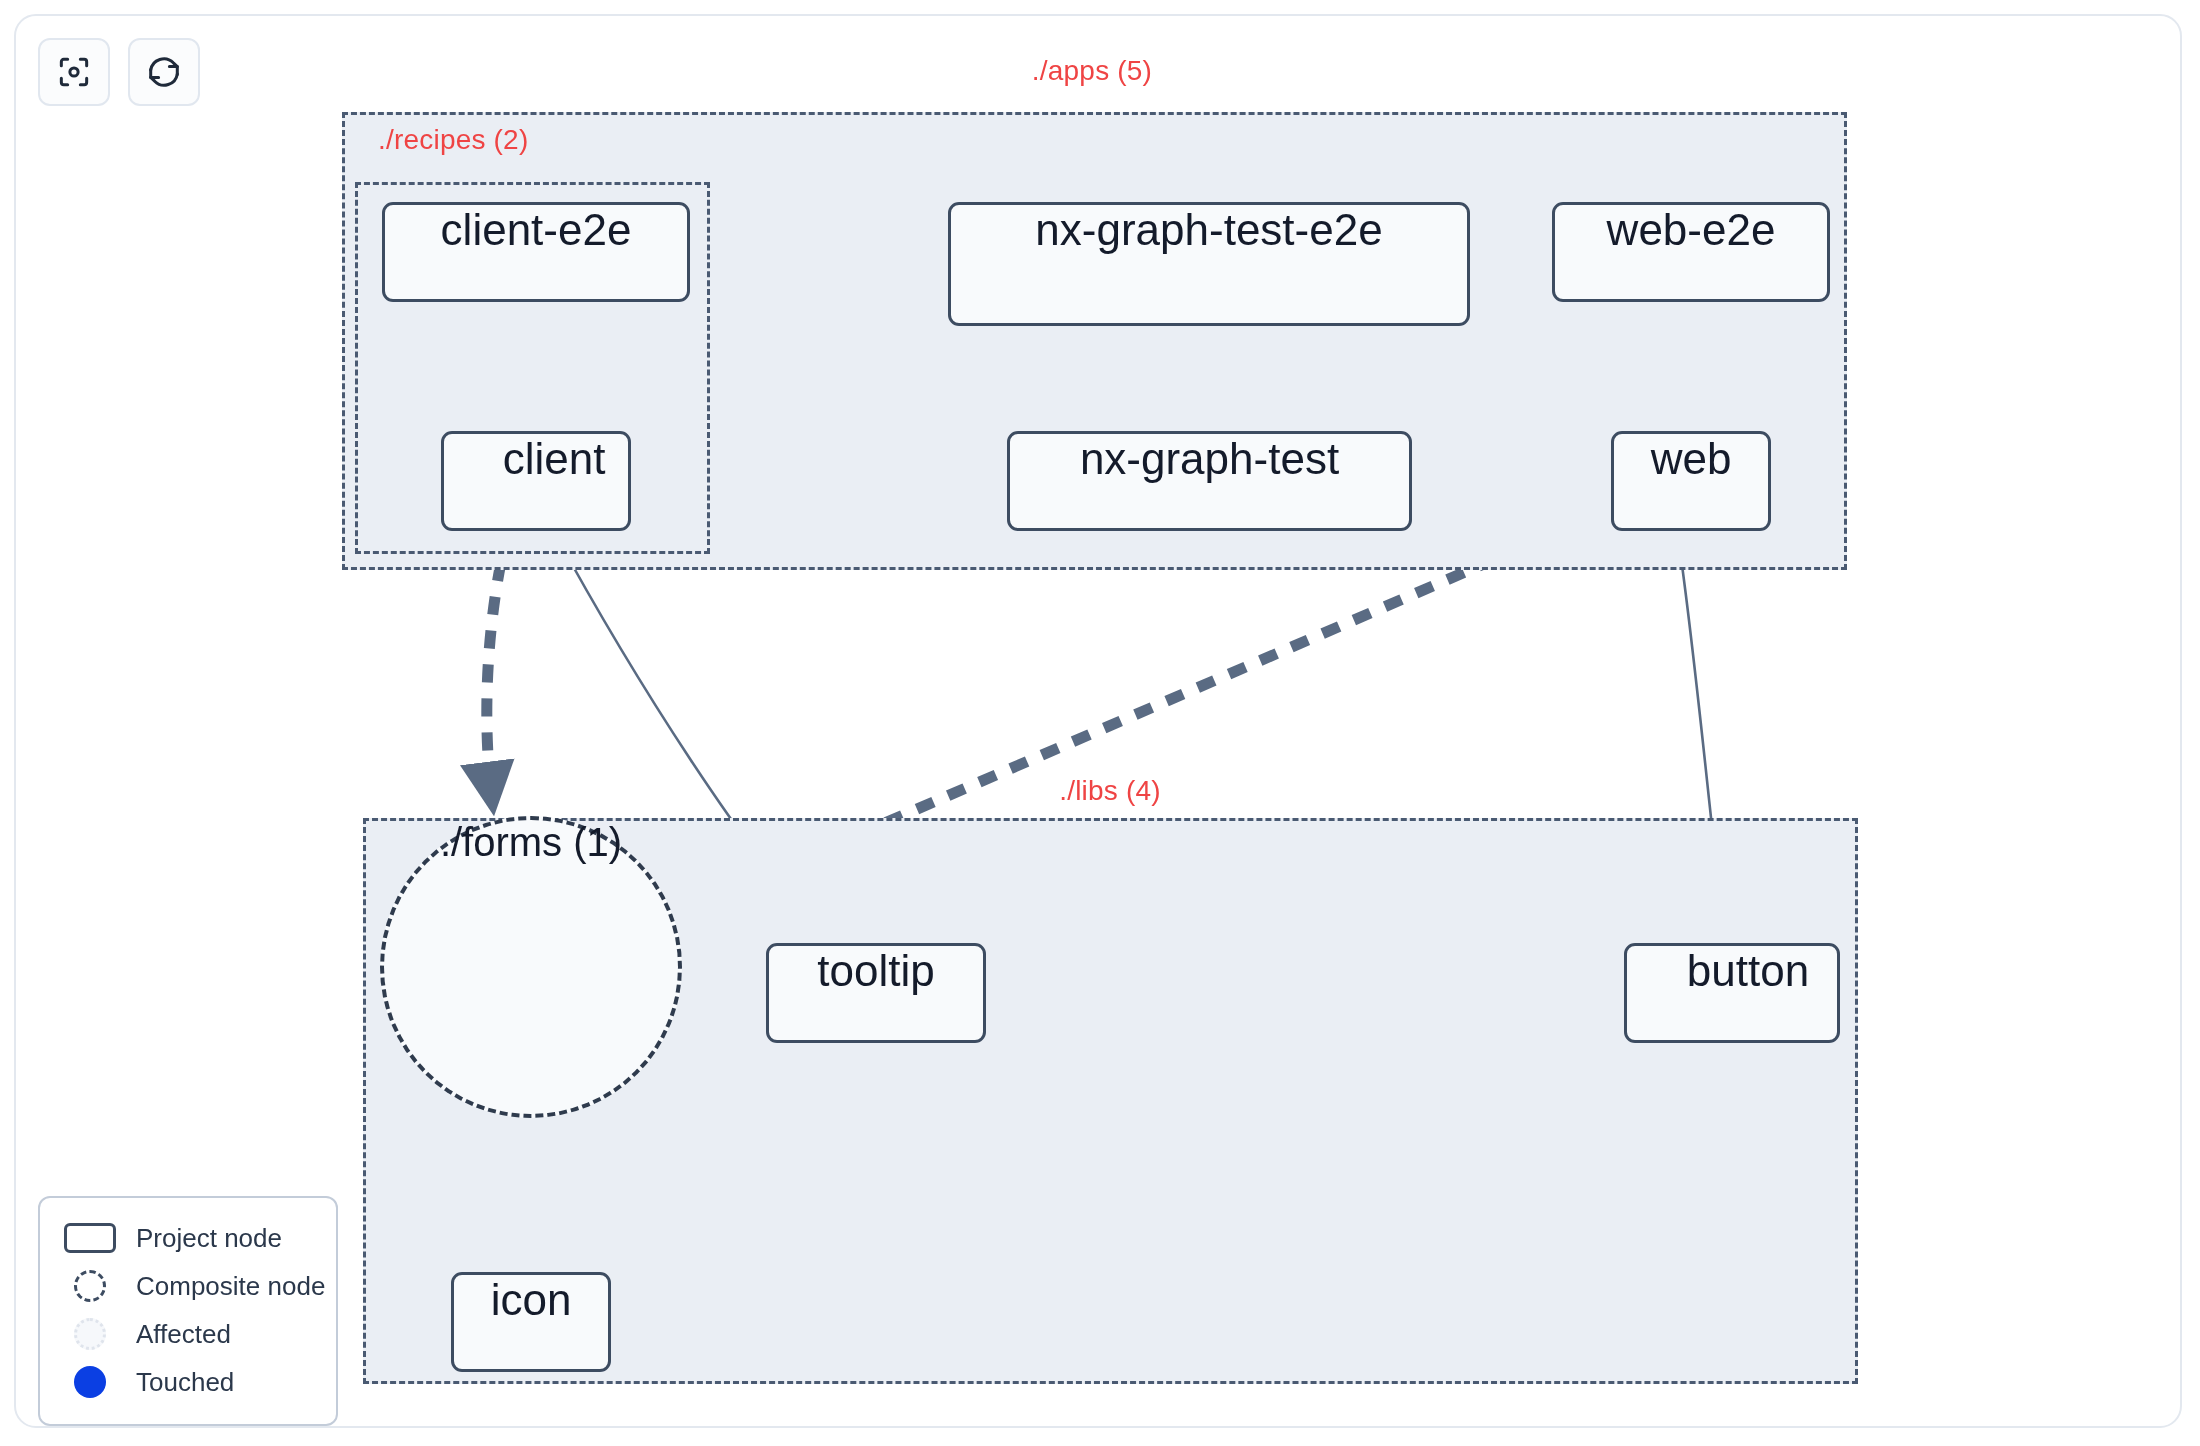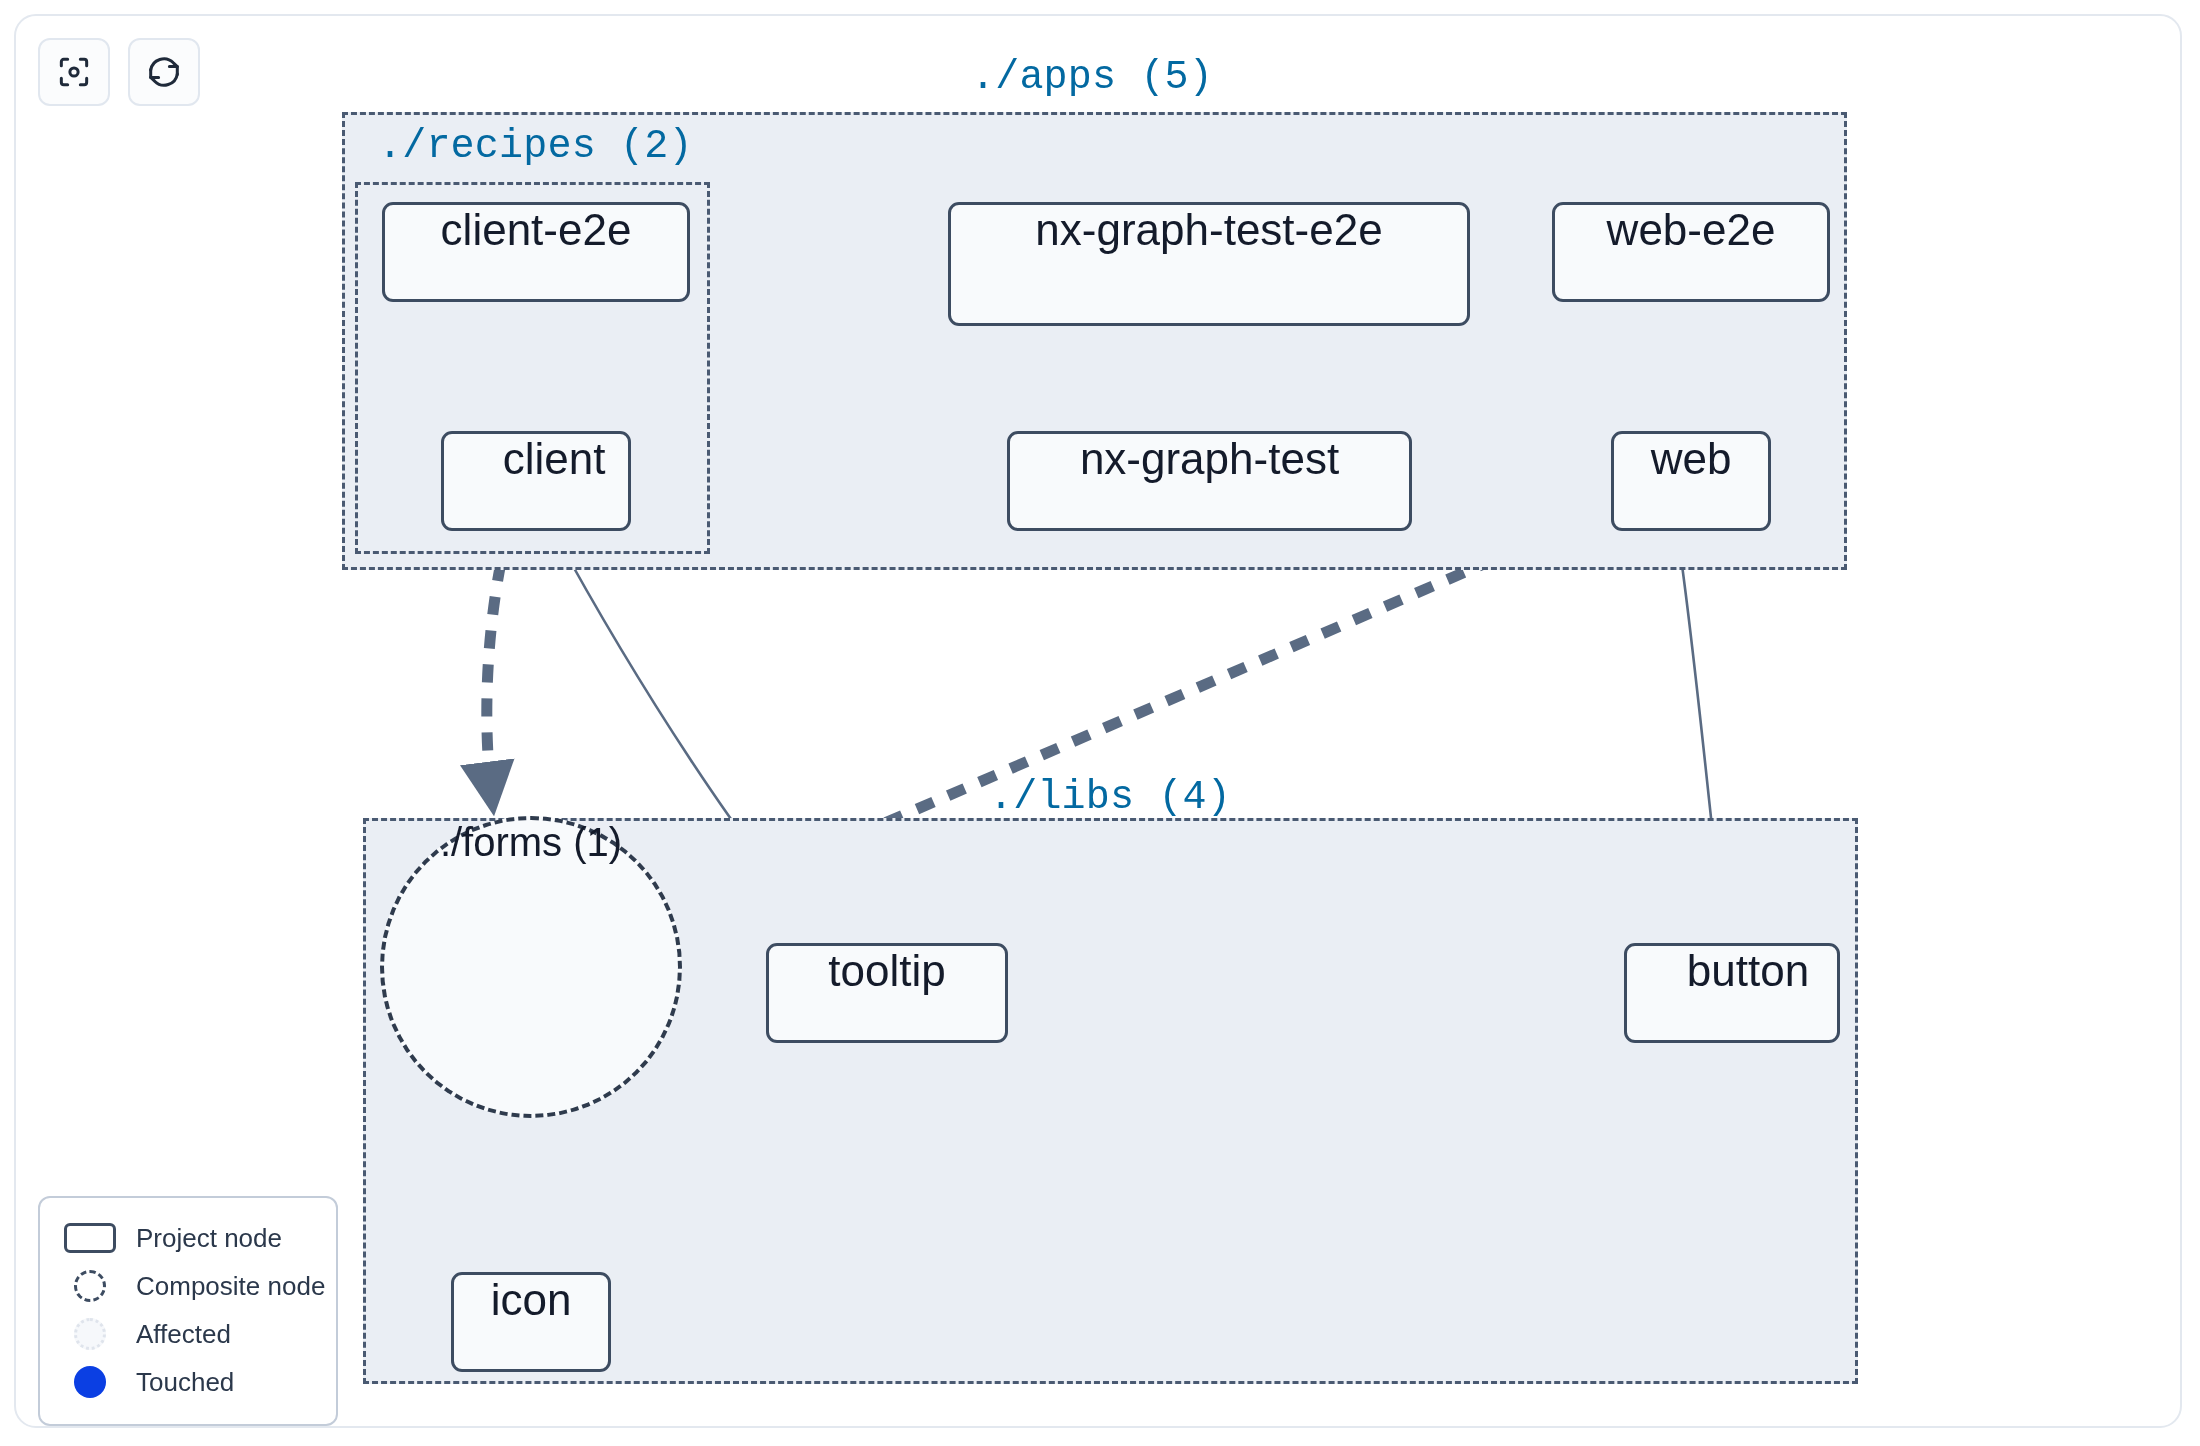--- a/index.html
+++ b/index.html
@@ -56,26 +56,25 @@
   .group-box {
     position: absolute;
     background: #eaeef4;
     border: 3px dashed #4a5a72;
     box-sizing: border-box;
     z-index: 10;
   }
   .group-box.inner { border-width: 3px; }
   .group-label {
     position: absolute;
-    font-size: 40px;
-    color: #0369a1;
+    font-size: 28px;
+    color: #ef4444;
     white-space: nowrap;
     z-index: 22;
     letter-spacing: 0.2px;
-    font-family: Liberation Mono, monospace;
   }
   .group-label.centered { transform: translateX(-50%); }
   
   .node {
     position: absolute;
     background: #f8fafc;
     border: 3px solid #3d4c61;
     border-radius: 11px;
     display: flex;
     align-items: flex-start;
@@ -256,21 +255,21 @@
   </div>
 
   <div class="node" style="left:1611px; top:431px; width:160px; height:100px;">
     <span>web</span>
   </div>
 
   <div class="node composite" style="left:380px; top:816px; width:302px; height:302px;">
     <span>./forms (1)</span>
   </div>
 
-  <div class="node" style="left:766px; top:943px; width:242px; height:100px;">
+  <div class="node" style="left:766px; top:943px; width:220px; height:100px;">
     <span>tooltip</span>
   </div>
 
   <div class="node" style="left:1624px; top:943px; width:216px; height:100px;padding-left:32px;">
     <span>button</span>
   </div>
 
   <div class="node" style="left:451px; top:1272px; width:160px; height:100px;">
     <span>icon</span>
   </div>

